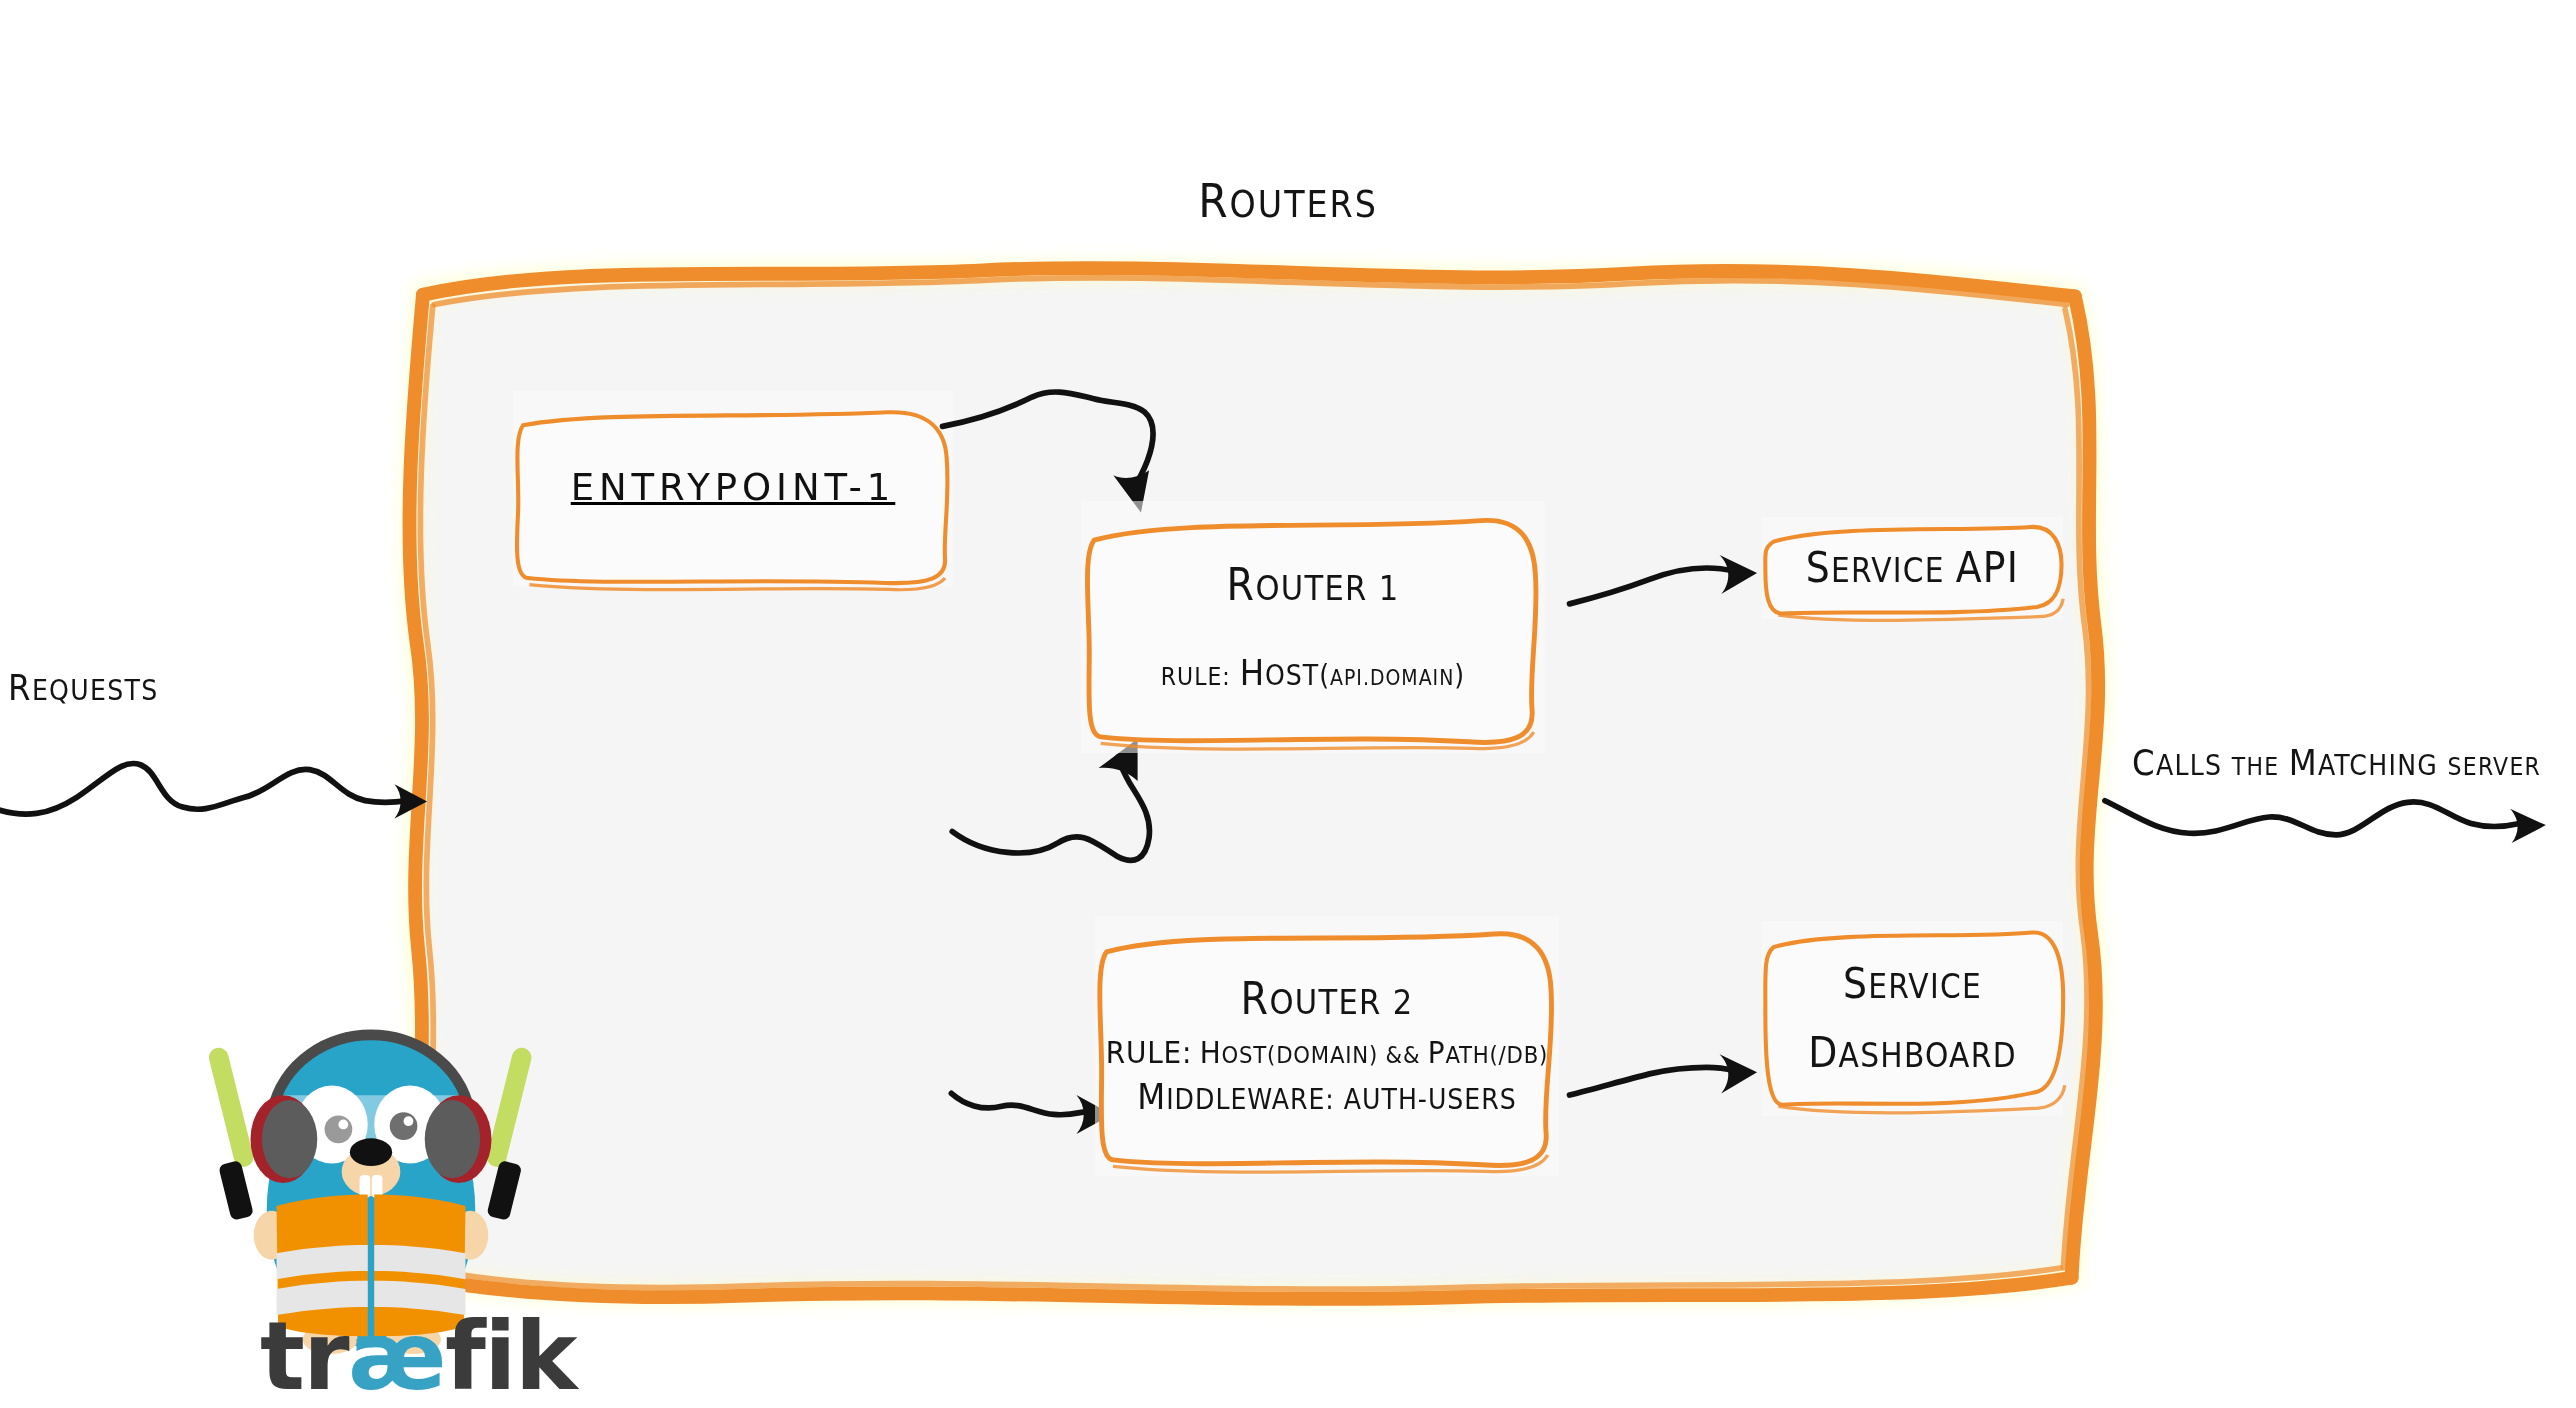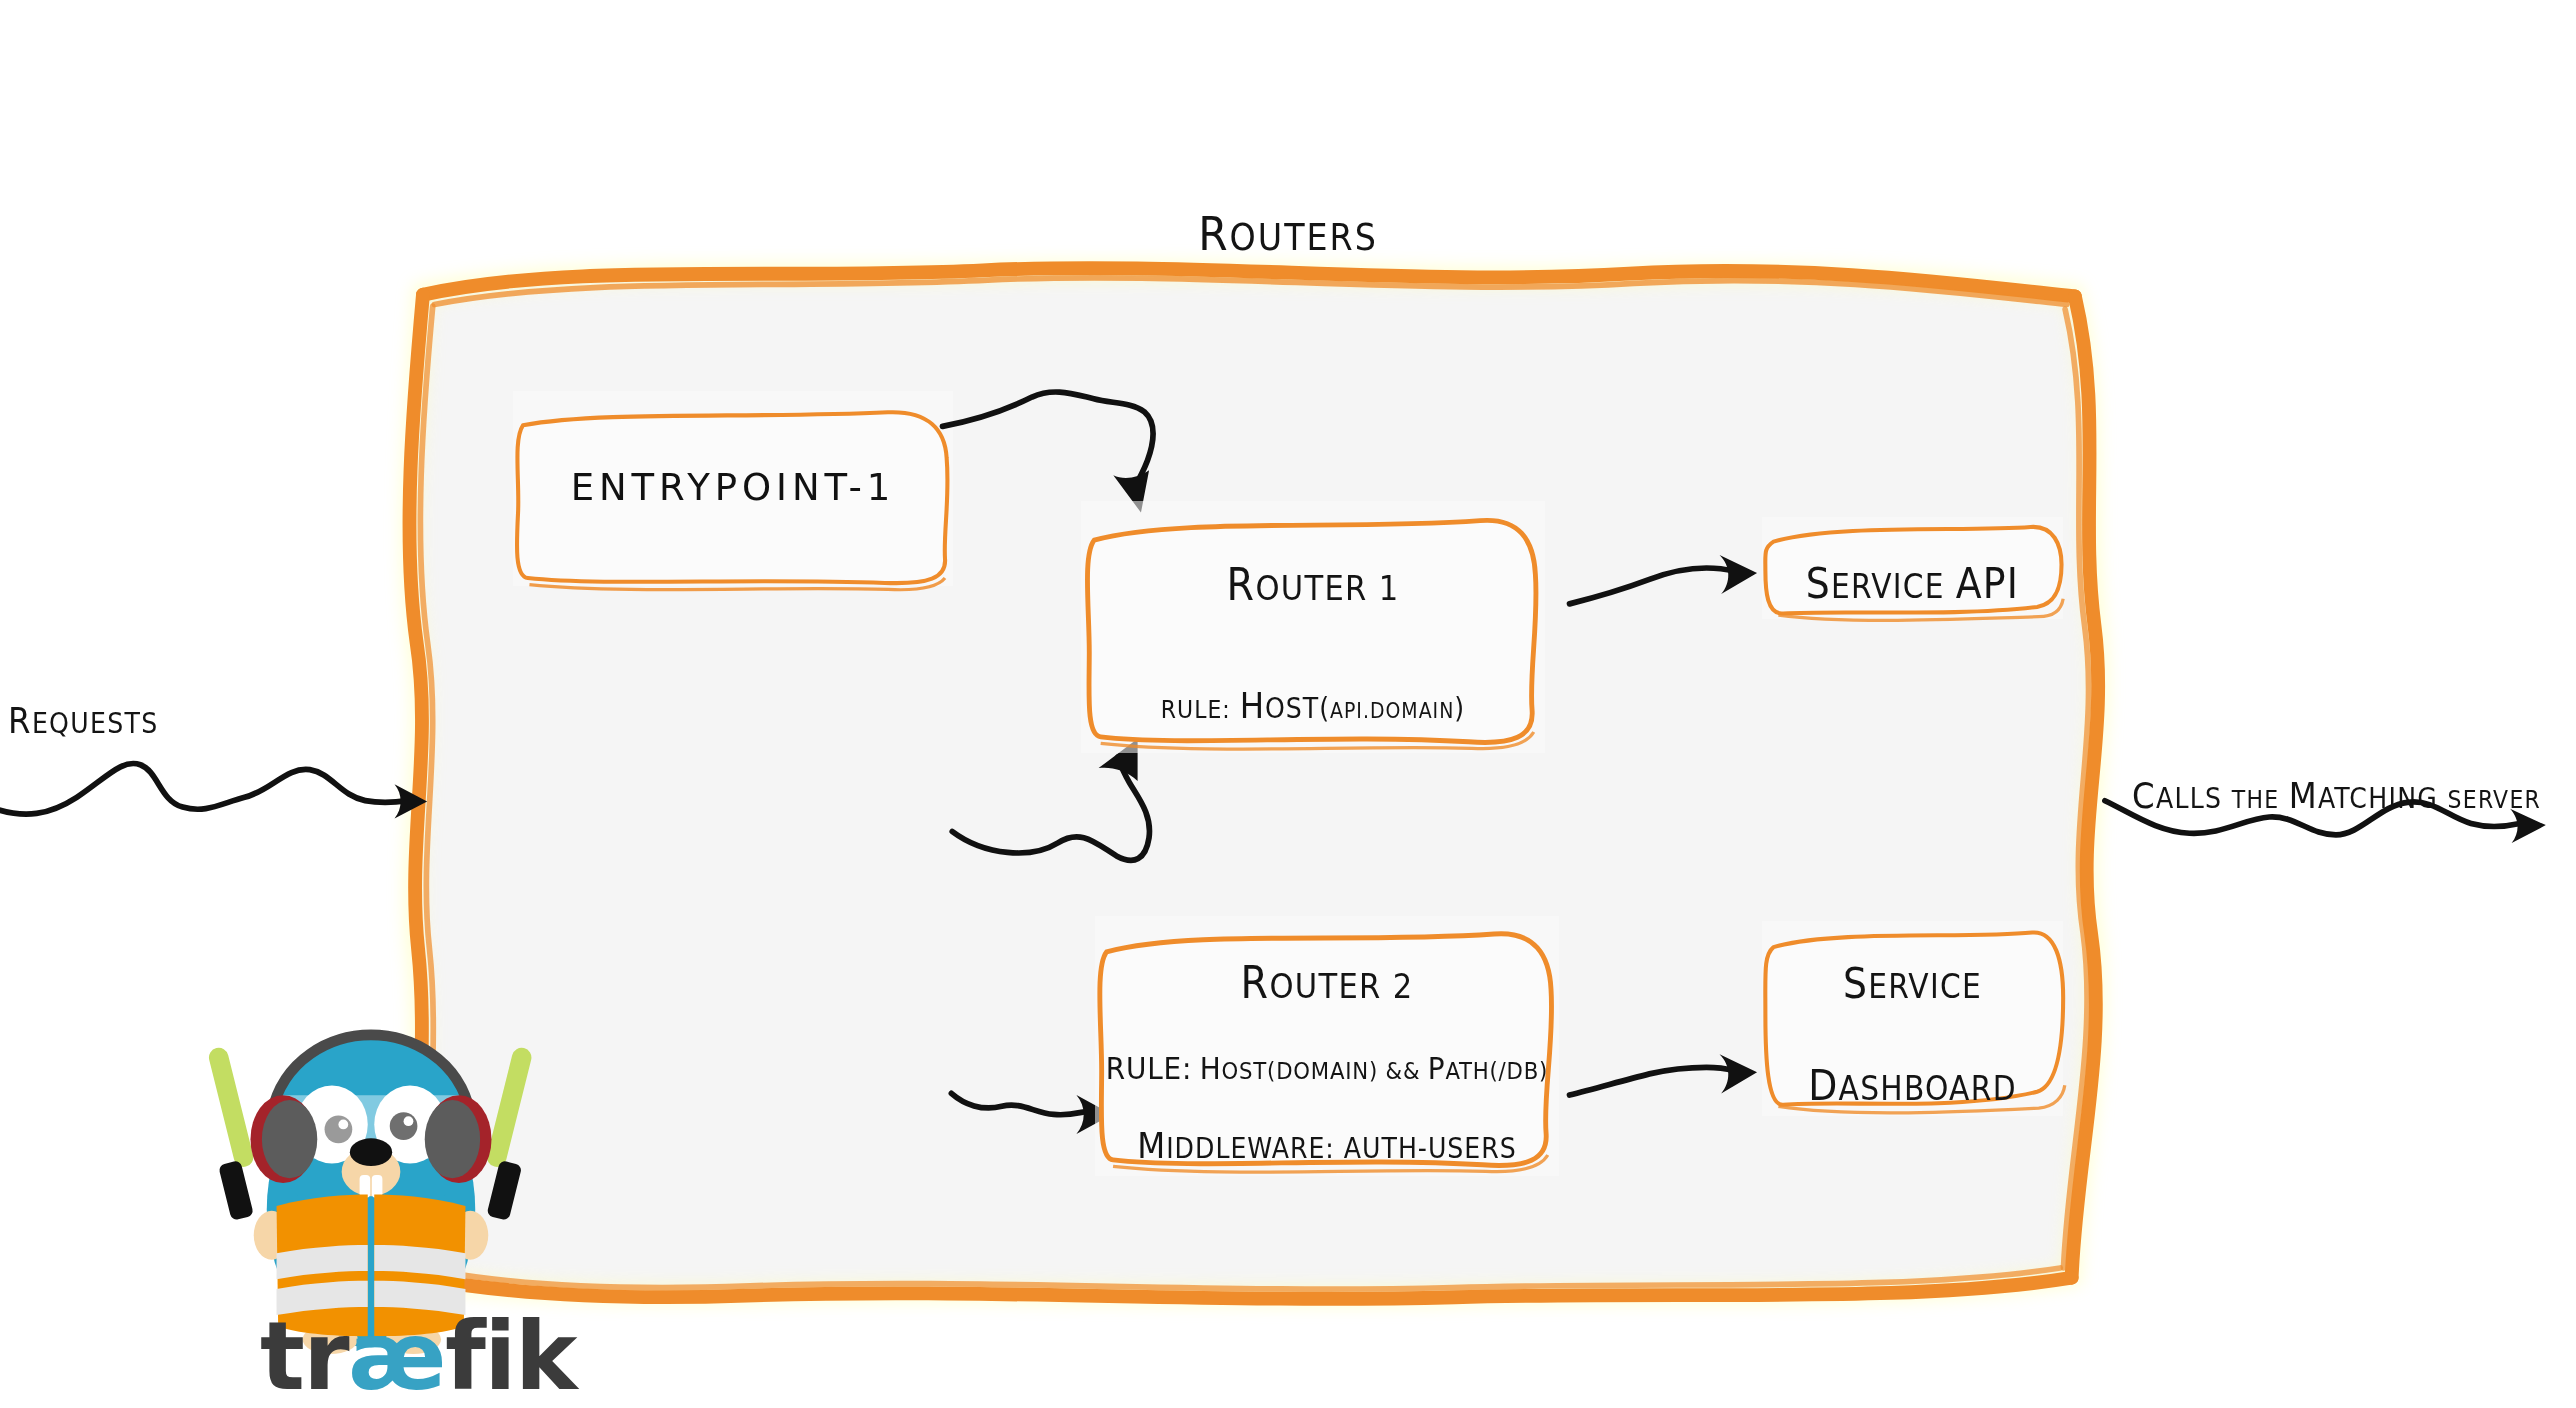--- a/index.html
+++ b/index.html
@@ -27,21 +27,20 @@
     font-family: "DejaVu Sans", sans-serif;
     color: #141414;
     font-weight: 400;
     font-stretch: condensed;
     white-space: nowrap;
   }
   
   .sc {
     text-transform: uppercase;
     letter-spacing: 0.02em;
-    margin-top: 33px;
   }
 
   .diagram-title {
     position: absolute;
     left: 0; right: 0;
     top: 173px;
     text-align: center;
     font-size: 37px;
     letter-spacing: 2px;
   }
@@ -194,21 +193,21 @@
     <span class="cap">M</span>ATCHING <span style="font-size:24.4px">SERVER</span>
   </div>
 
   <svg style="position:absolute;left:2100px;top:781px;" width="480" height="98" viewBox="0 0 590 120" aria-hidden="true">
     <path d="M6,24 C 40,40 70,62 110,64 C 150,66 178,46 208,44
              C 240,42 258,66 290,66 C 320,66 344,30 378,26
              C 410,22 428,44 456,52 C 478,58 498,56 516,52" fill="none" stroke="#111" stroke-width="7" stroke-linecap="round"></path>
     <path d="M504,34 L 548,54 L 506,76 C 516,63 516,47 504,34 Z" fill="#111"></path>
   </svg>
 
-  <div class="node" style="left:513px; top:391px; width:440px; height:195px;">
+  <div class="node" style="left:513px; top:391px; width:440px; height:195px;text-decoration:underline;">
     <svg class="node-svg" viewBox="0 0 560 260" preserveAspectRatio="none" aria-hidden="true">
       <path d="M22,52 C 120,34 300,44 470,36 C 520,34 540,58 542,92
                C 546,140 538,184 540,216 C 542,240 520,248 466,246
                C 300,240 120,250 28,240 C 12,238 14,200 16,160
                C 18,120 10,70 22,52 Z" fill="#fbfbfb" stroke="#ef8c2b" stroke-width="5" stroke-linejoin="round"></path>
       <path d="M30,248 C 150,260 330,250 470,254 C 510,256 532,250 540,240" fill="none" stroke="#ef8c2b" stroke-width="4" opacity="0.85"></path>
     </svg>
     <div class="node-text ep-label">entrypoint-1</div>
   </div>
 

